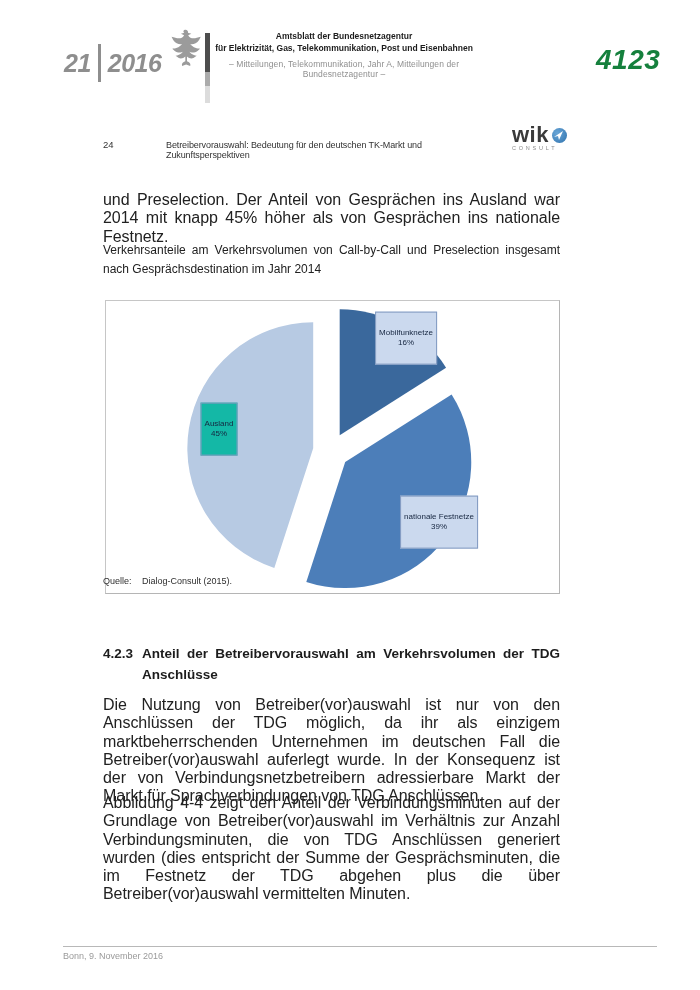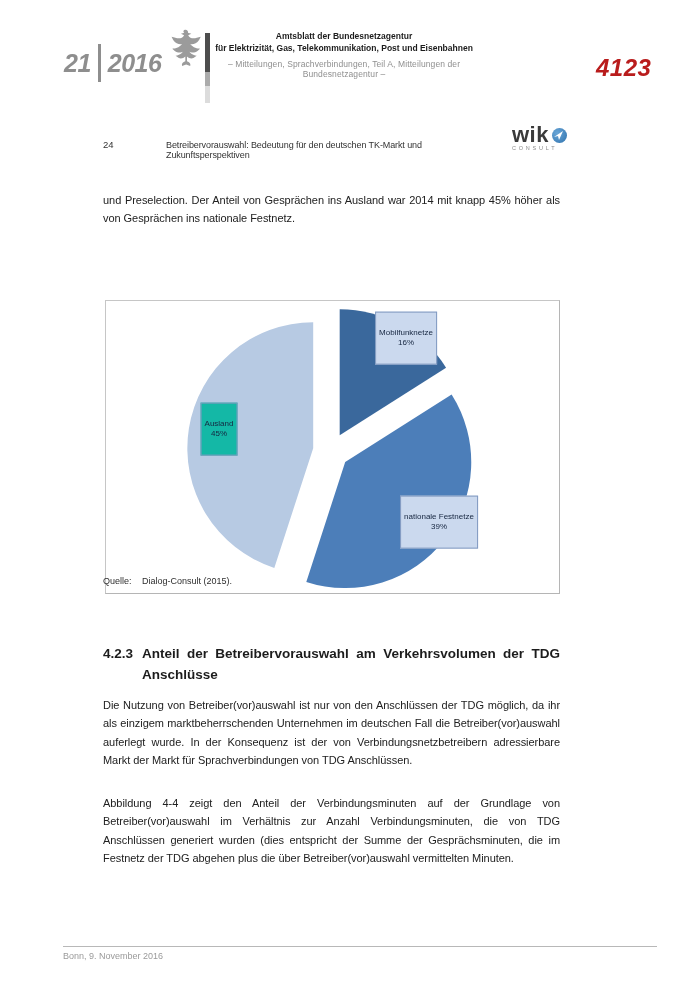--- a/index.html
+++ b/index.html
@@ -12,37 +12,37 @@
   .issue .vline{width:3px;height:38px;background:#8e8e8e;margin:0 7px;}
   .eagle{position:absolute;left:167px;top:26px;width:37px;height:52px;}
   .mast-bar{position:absolute;left:205px;top:33px;width:5px;}
   .mast-bar div{width:5px;}
   .seg-dark{height:39px;background:#4d4d4d;}
   .seg-mid{height:14px;background:#ababab;}
   .seg-light{height:17px;background:#dcdcdc;}
   .head-center{position:absolute;left:206px;top:31px;width:276px;text-align:center;}
   .head-title{font-weight:bold;font-size:8.5px;line-height:11.5px;color:#1c1c1c;}
   .head-sub{margin-top:5px;font-size:8.5px;color:#8f8f8f;letter-spacing:0.1px;}
-  .gazette-page-num{position:absolute;left:596px;top:54px;font-size:24px;font-weight:bold;
-                    font-style:italic;color:#b91c1c;letter-spacing:0.5px;}
+  .gazette-page-num{position:absolute;left:596px;top:44px;font-size:28px;font-weight:bold;
+                    font-style:italic;color:#15803d;letter-spacing:0.5px;}
 
   
   .run-pagenum{position:absolute;left:103px;top:139px;font-size:9.5px;color:#333;}
   .run-title{position:absolute;left:166px;top:140px;width:340px;font-size:9px;
              letter-spacing:-0.1px;color:#333;}
   .wik{position:absolute;left:512px;top:126px;width:58px;}
   .wik-row{display:flex;align-items:flex-start;}
   .wik-text{font-size:22px;font-weight:600;color:#3a3a3a;line-height:18px;letter-spacing:0.5px;}
   .wik-globe{width:15px;height:15px;border-radius:50%;margin:2px 0 0 3px;
              background:radial-gradient(circle at 35% 35%, #6aa7d8, #2f72ad);position:relative;}
   .wik-globe svg{position:absolute;left:2.5px;top:3px;}
   .wik-consult{font-size:5.5px;letter-spacing:2.8px;color:#8a8a8a;margin-top:1px;}
 
   
-  .body-block{position:absolute;left:103px;width:457px;font-size:11px;line-height:18.3px;
+  .body-block{position:absolute;left:103px;width:457px;font-size:16px;line-height:18.3px;
               text-align:justify;color:#212121;letter-spacing:-0.05px;}
   .p1{top:191px;}
   .p2{top:696px;}
   .p3{top:794px;}
   .caption{position:absolute;left:103px;top:241px;width:457px;display:flex;font-size:12px;
            line-height:18.5px;color:#212121;}
   .caption-label{width:107px;flex:none;}
   .caption-text{flex:1;text-align:justify;}
   .source{position:absolute;left:103px;top:576px;width:457px;display:flex;font-size:9px;
           color:#2e2e2e;}
@@ -81,21 +81,21 @@
 
   <div class="mast-bar">
     <div class="seg-dark"></div>
     <div class="seg-mid"></div>
     <div class="seg-light"></div>
   </div>
 
   <div class="head-center">
     <div class="head-title">Amtsblatt der Bundesnetzagentur</div>
     <div class="head-title">für Elektrizität, Gas, Telekommunikation, Post und Eisenbahnen</div>
-    <div class="head-sub">– Mitteilungen, Sprachverbindungen, Teil A, Mitteilungen der Bundesnetzagentur –</div>
+    <div class="head-sub">– Mitteilungen, Telekommunikation, Jahr A, Mitteilungen der Bundesnetzagentur –</div>
   </div>
 
   <div class="gazette-page-num">4123</div>
 
   <div class="run-pagenum">24</div>
   <div class="run-title">Betreibervorauswahl: Bedeutung für den deutschen TK-Markt und Zukunftsperspektiven</div>
   <div class="wik">
     <div class="wik-row">
       <span class="wik-text">wik</span>
       <span class="wik-globe">
@@ -103,20 +103,21 @@
             <path fill="#ffffff" d="M0 6 L9 0 L5 9 L4 5 Z"></path>
           </svg>
       </span>
     </div>
     <div class="wik-consult">CONSULT</div>
   </div>
 
   <div class="body-block p1">und Preselection. Der Anteil von Gesprächen ins Ausland war 2014 mit knapp 45% höher als von Gesprächen ins nationale Festnetz.</div>
 
   <div class="caption">
+    <div class="caption-text">Verkehrsanteile am Verkehrsvolumen von Call-by-Call und Preselection insgesamt nach Gesprächsdestination im Jahr 2014</div>
   </div>
 
   <div class="chart-box">
     <svg id="pie-svg" width="453" height="292" viewBox="0 0 453 292">
         <path d="M 233.7 134.2 L 233.7 8.2 A 126 126 0 0 1 340.1 66.7 Z" fill="#3A689C"></path>
         <path d="M 239.2 161.0 L 345.6 93.5 A 126 126 0 0 1 200.3 280.9 Z" fill="#4C7EB9"></path>
         <path d="M 207.2 147.2 L 168.3 267.0 A 126 126 0 0 1 207.2 21.2 Z" fill="#B7CAE3"></path>
       </svg>
     <div id="pie-labels">
         <div class="pie-label" style="left: 300px; top: 37px; background: rgb(203, 217, 238); border-color: rgb(128, 153, 192);">

